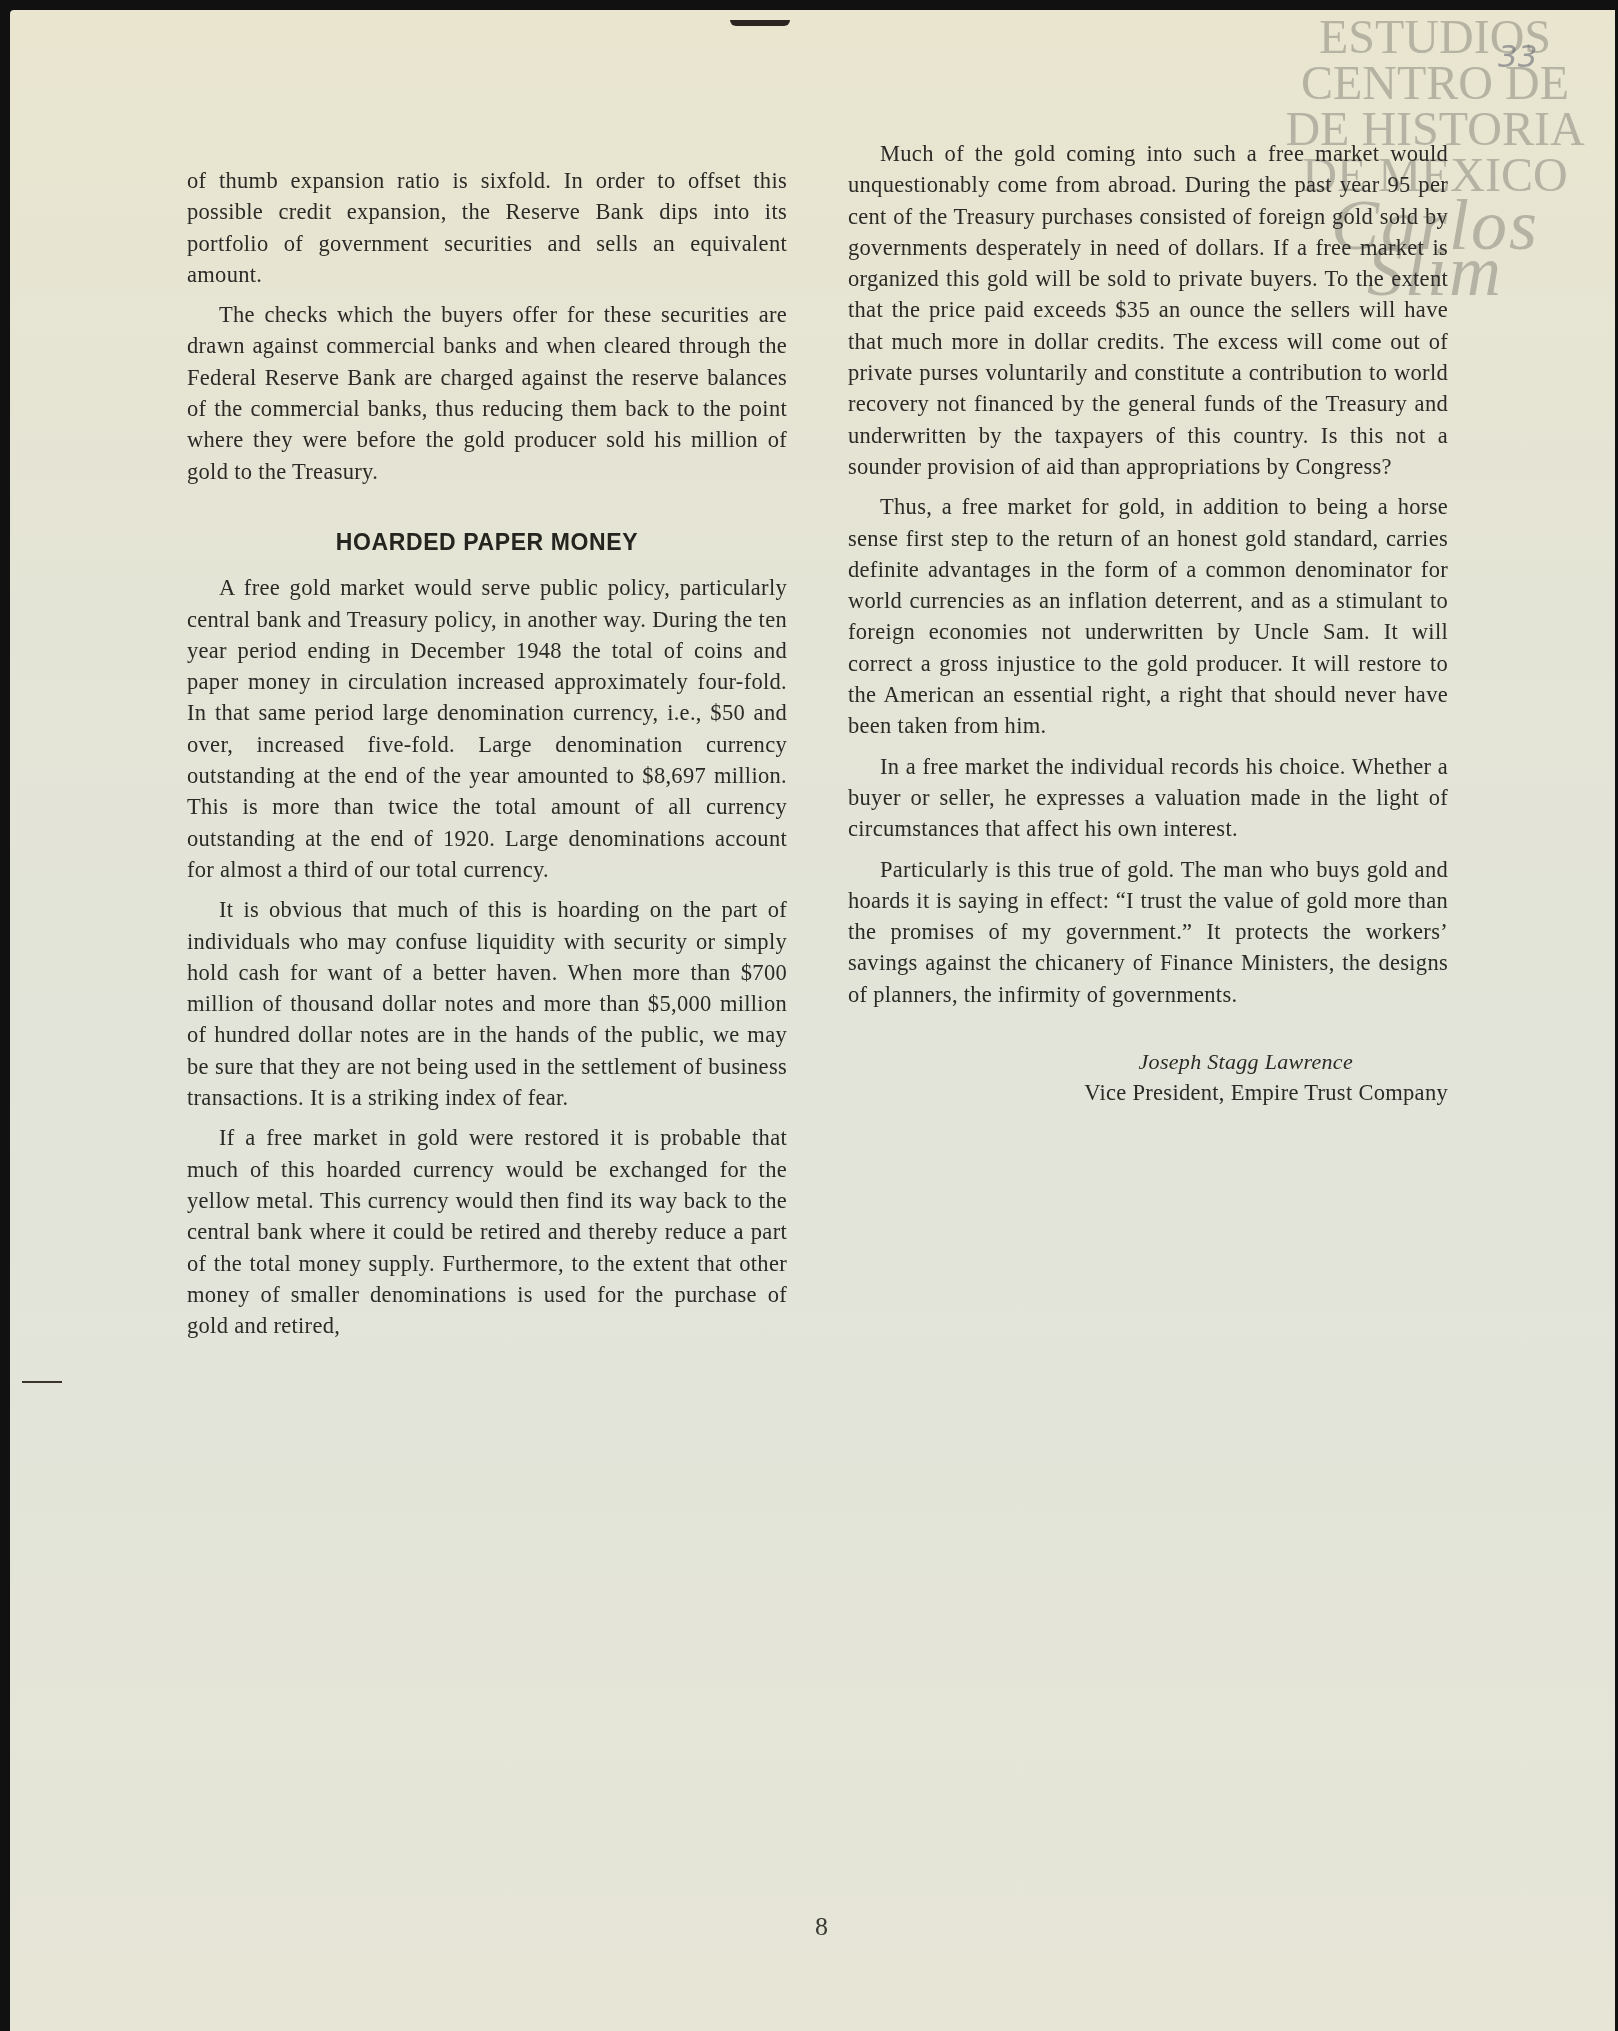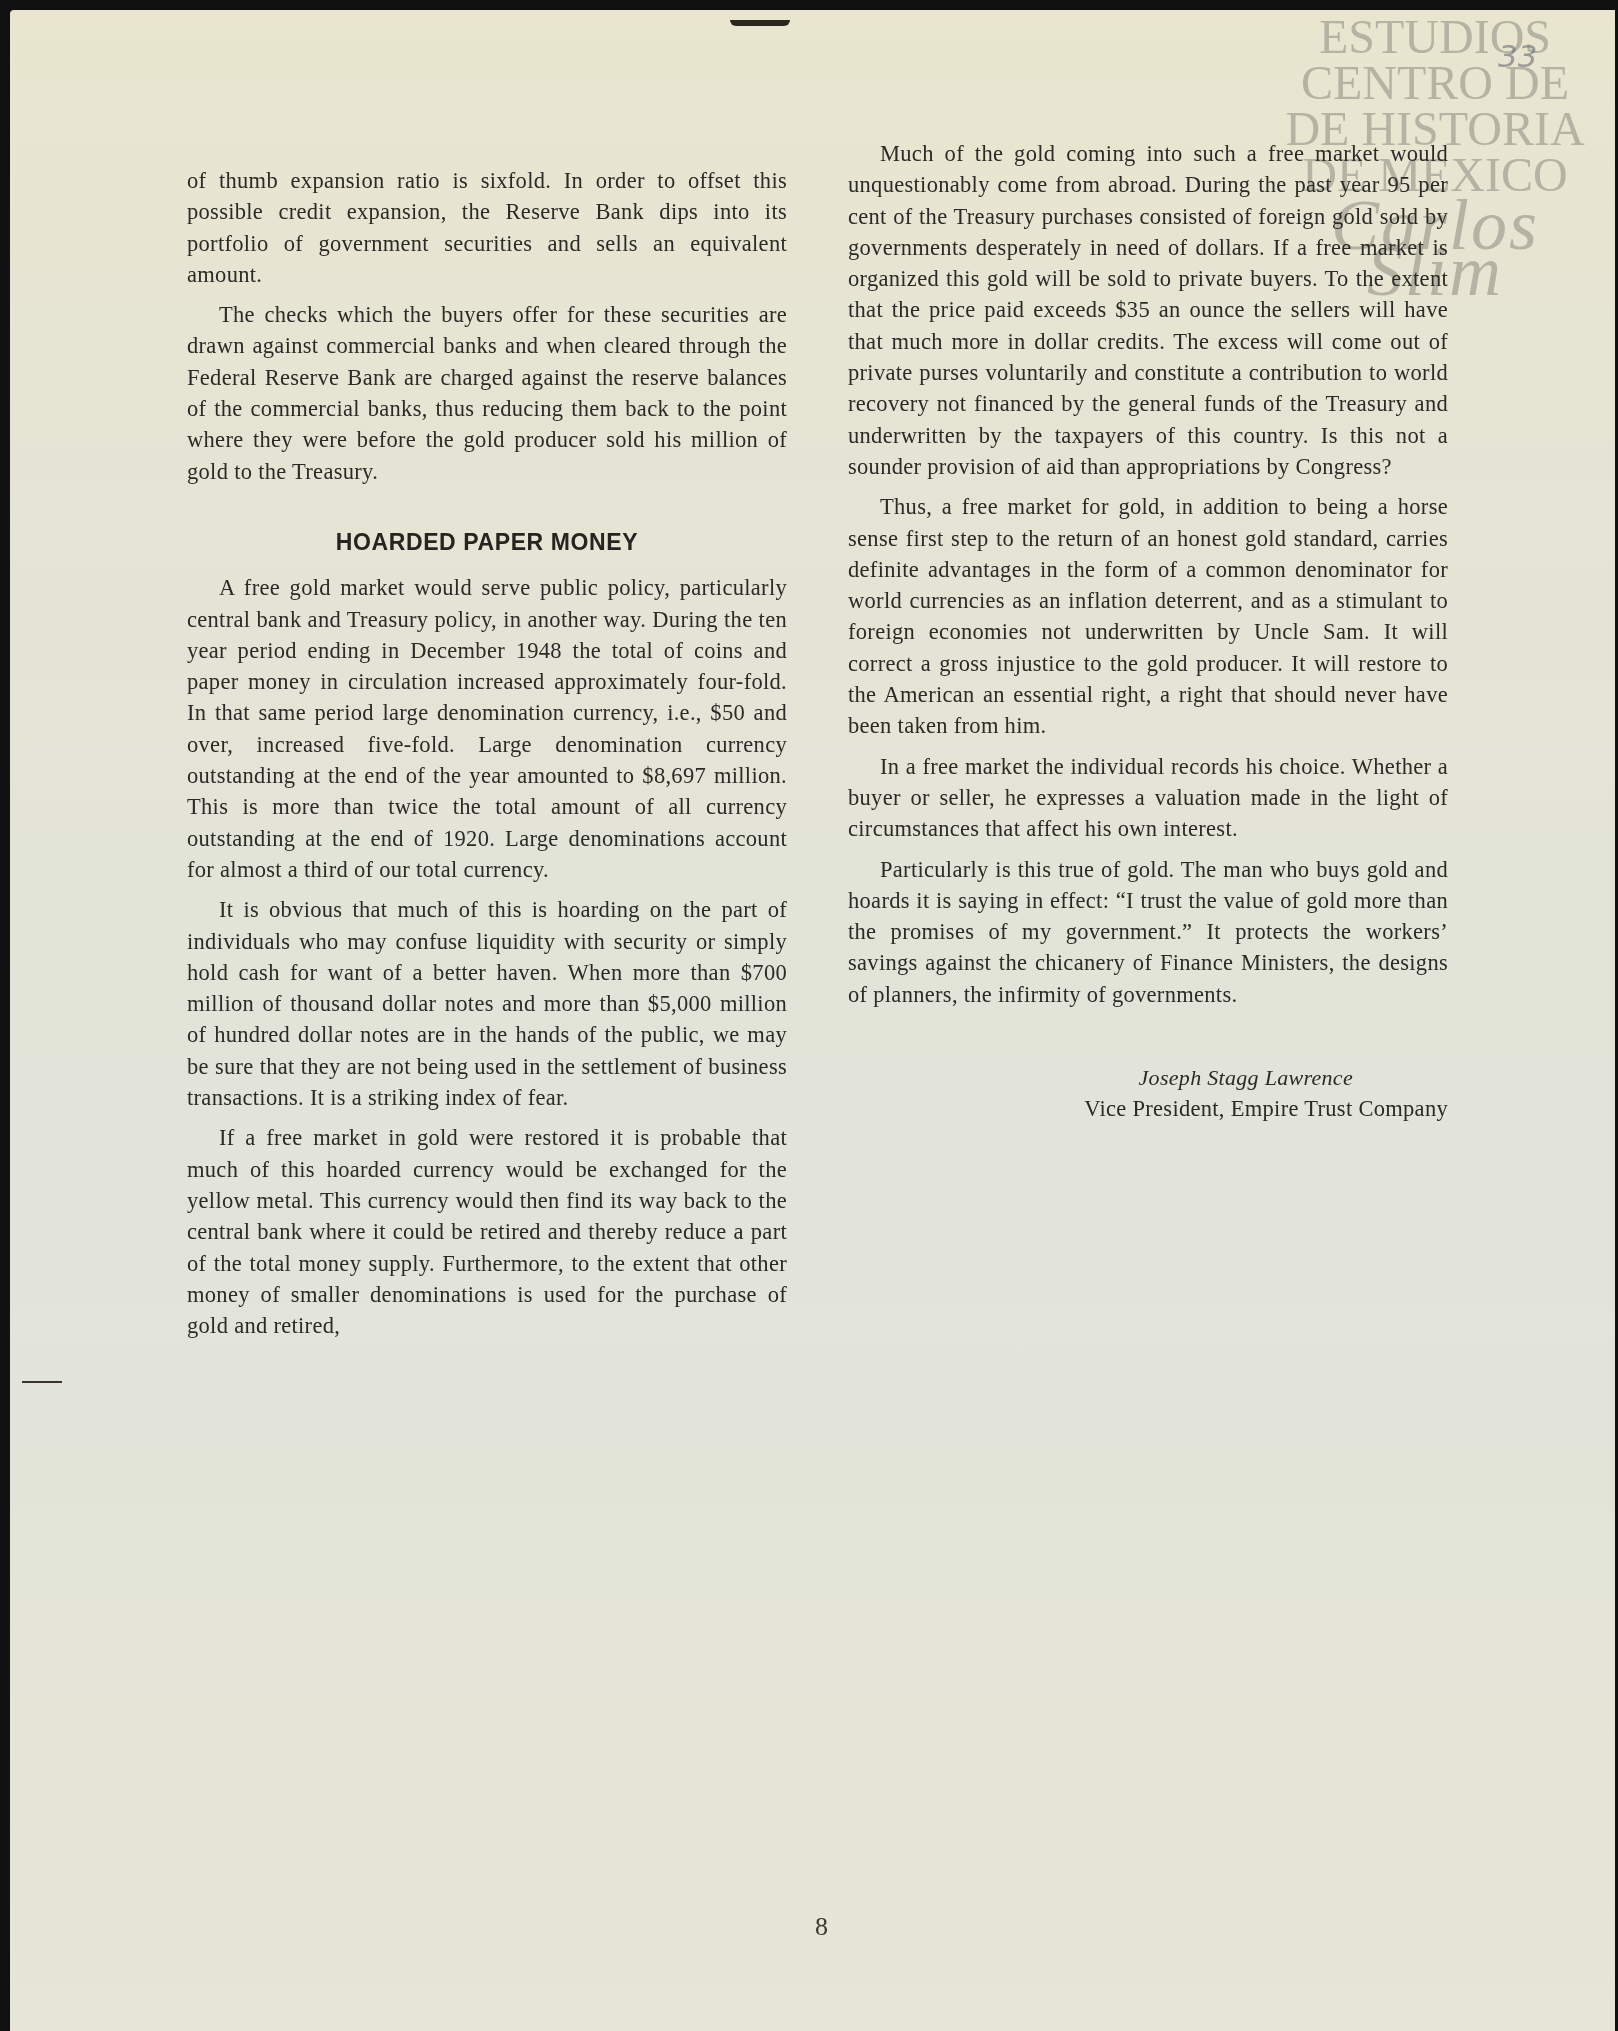--- a/index.html
+++ b/index.html
@@ -20,21 +20,21 @@
   }
   .col-left { left: 177px; }
   .col-right { left: 838px; }
   .para { margin: 0 0 9px 0; text-align: justify; text-indent: 32px; hyphens: none; }
   .para.no-indent { text-indent: 0; margin-top: 27px; }
   .heading {
     font-family: "Liberation Sans", "DejaVu Sans", sans-serif;
     font-weight: bold; font-size: 23px; letter-spacing: 0.6px;
     color: #25241f; margin: 40px 0 14px 0; text-align: center;
   }
-  .sig { text-align: right; margin-top: 52px; line-height: 31px; }
+  .sig { text-align: right; margin-top: 36px; line-height: 31px; }
   .sig-name { font-style: italic; padding-right: 95px; font-size: 22px; }
   .sig-title { font-size: 22.5px; }
   .page-number {
     position: absolute; left: 805px; top: 1902px; font-size: 26px; color: #3a3a34;
   }
   .watermark {
     position: absolute; right: 20px; top: 4px; width: 320px;
     text-align: center; color: rgba(120,118,108,0.45);
     font-family: "Liberation Serif", serif; font-size: 48px; line-height: 46px;
     pointer-events: none;

